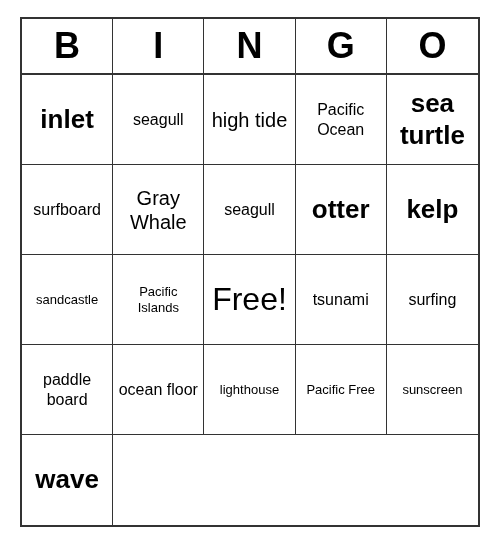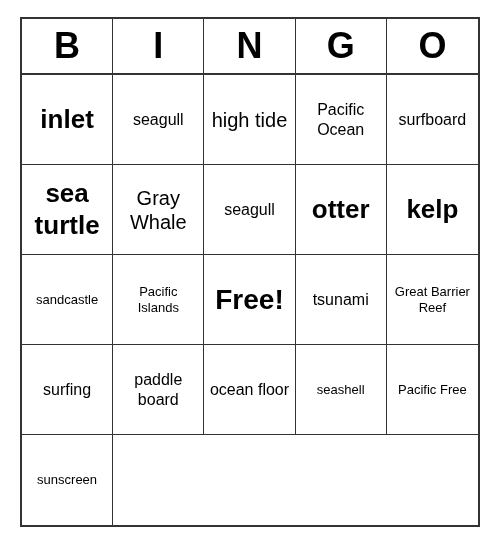--- a/index.html
+++ b/index.html
@@ -60,22 +60,22 @@
       font-size: 20px;
       font-weight: normal;
     }
     .text-normal {
       font-size: 16px;
     }
     .text-small {
       font-size: 13px;
     }
     .free-cell {
-      font-size: 28px;
-      font-weight: bold;
+      font-size: 32px;
+      font-weight: normal;
     }
   </style>
 </head>
 <body>
 
 <div class="bingo-card">
   <div class="bingo-header">
   <div class="bingo-header-cell">B</div>
       <div class="bingo-header-cell">I</div>
       <div class="bingo-header-cell">N</div>
@@ -89,24 +89,24 @@
       <div class="bingo-cell">
         <span class="text-normal">seagull</span>
       </div>
       <div class="bingo-cell">
         <span class="text-medium">high tide</span>
       </div>
       <div class="bingo-cell">
         <span class="text-normal">Pacific Ocean</span>
       </div>
       <div class="bingo-cell">
-        <span class="text-normal">surfboard</span>
+        <span class="text-large">sea turtle</span>
       </div>
       <div class="bingo-cell">
-        <span class="text-large">sea turtle</span>
+        <span class="text-normal">surfboard</span>
       </div>
       <div class="bingo-cell">
         <span class="text-medium">Gray Whale</span>
       </div>
       <div class="bingo-cell">
         <span class="text-normal">seagull</span>
       </div>
       <div class="bingo-cell">
         <span class="text-large">otter</span>
       </div>
@@ -119,34 +119,34 @@
       <div class="bingo-cell">
         <span class="text-small">Pacific Islands</span>
       </div>
       <div class="bingo-cell">
         <span class="free-cell">Free!</span>
       </div>
       <div class="bingo-cell">
         <span class="text-normal">tsunami</span>
       </div>
       <div class="bingo-cell">
-        <span class="text-small">Great Barrier Reef</span>
-      </div>
-      <div class="bingo-cell">
         <span class="text-normal">surfing</span>
       </div>
       <div class="bingo-cell">
         <span class="text-normal">paddle board</span>
       </div>
       <div class="bingo-cell">
         <span class="text-normal">ocean floor</span>
       </div>
       <div class="bingo-cell">
-        <span class="text-small">seashell</span>
+        <span class="text-small">lighthouse</span>
       </div>
       <div class="bingo-cell">
         <span class="text-small">Pacific Free</span>
       </div>
       <div class="bingo-cell">
         <span class="text-small">sunscreen</span>
       </div>
+      <div class="bingo-cell">
+        <span class="text-large">wave</span>
+      </div>
     </div>
 </div>
 
 </body></html>

